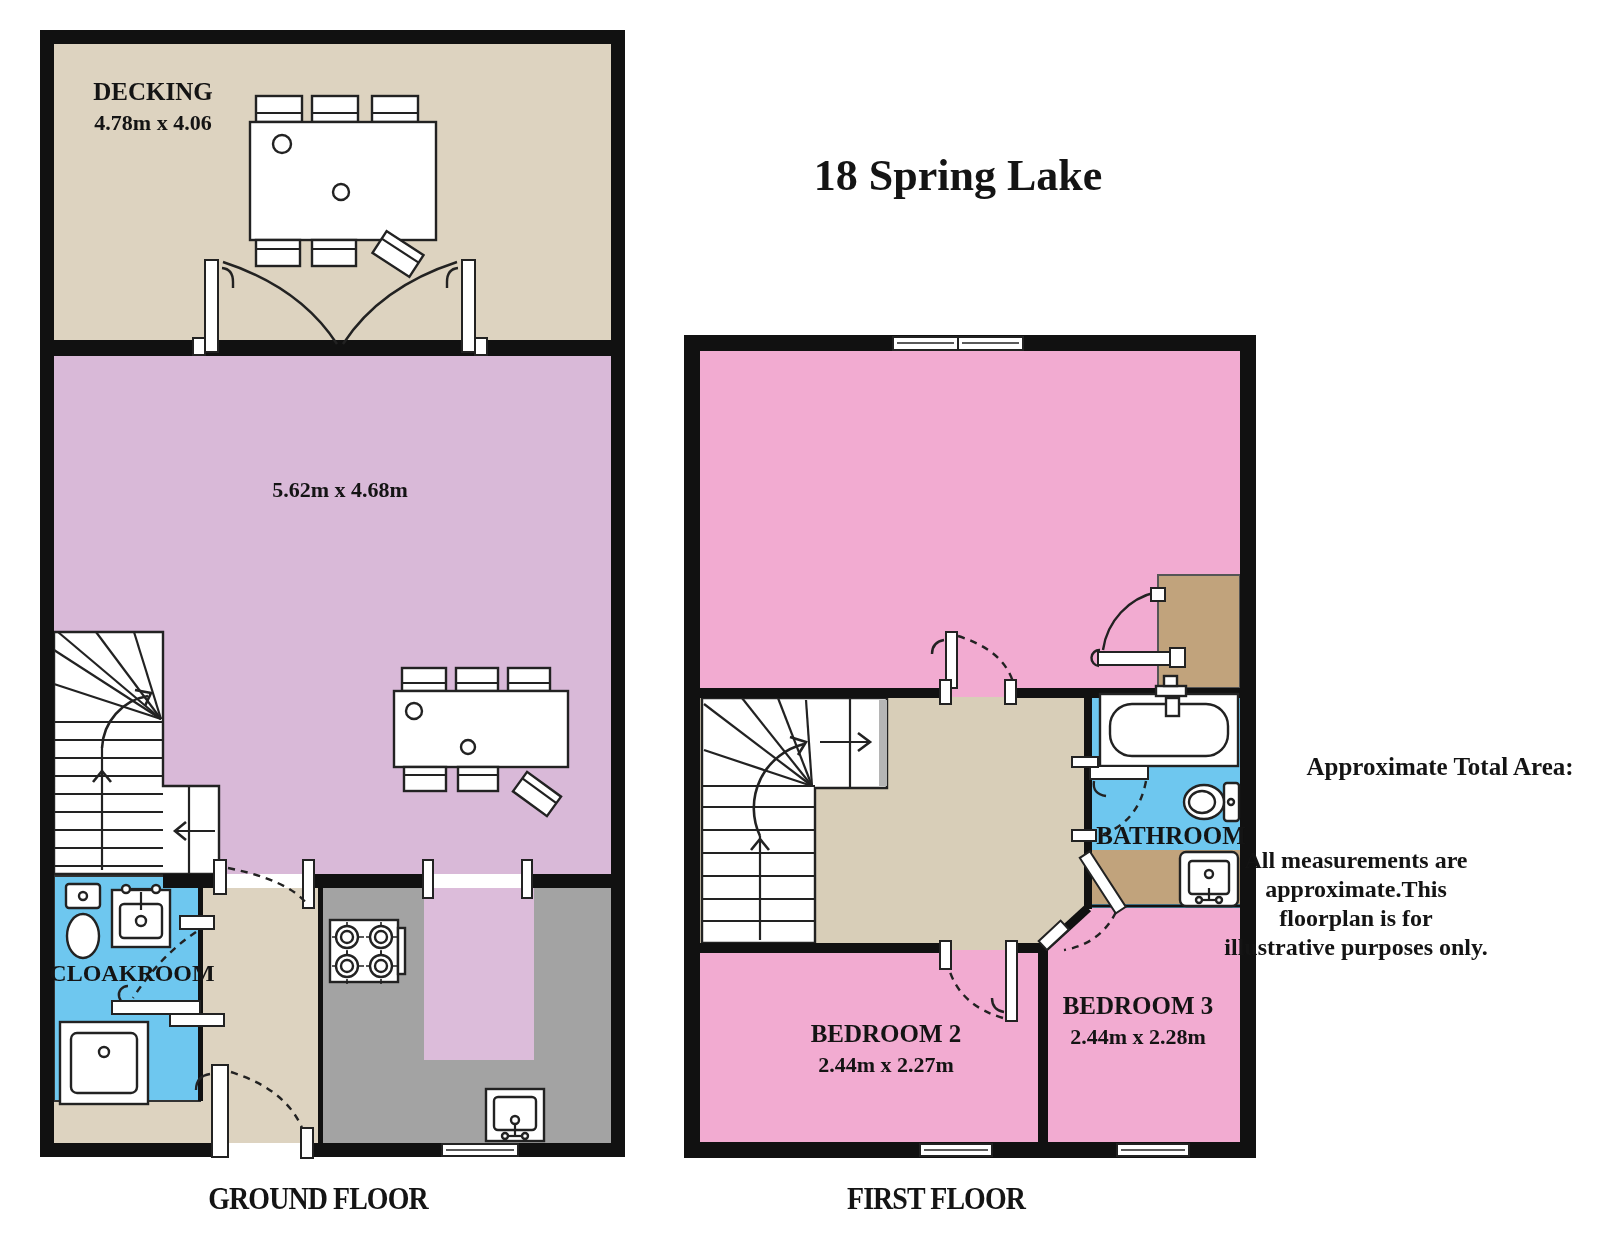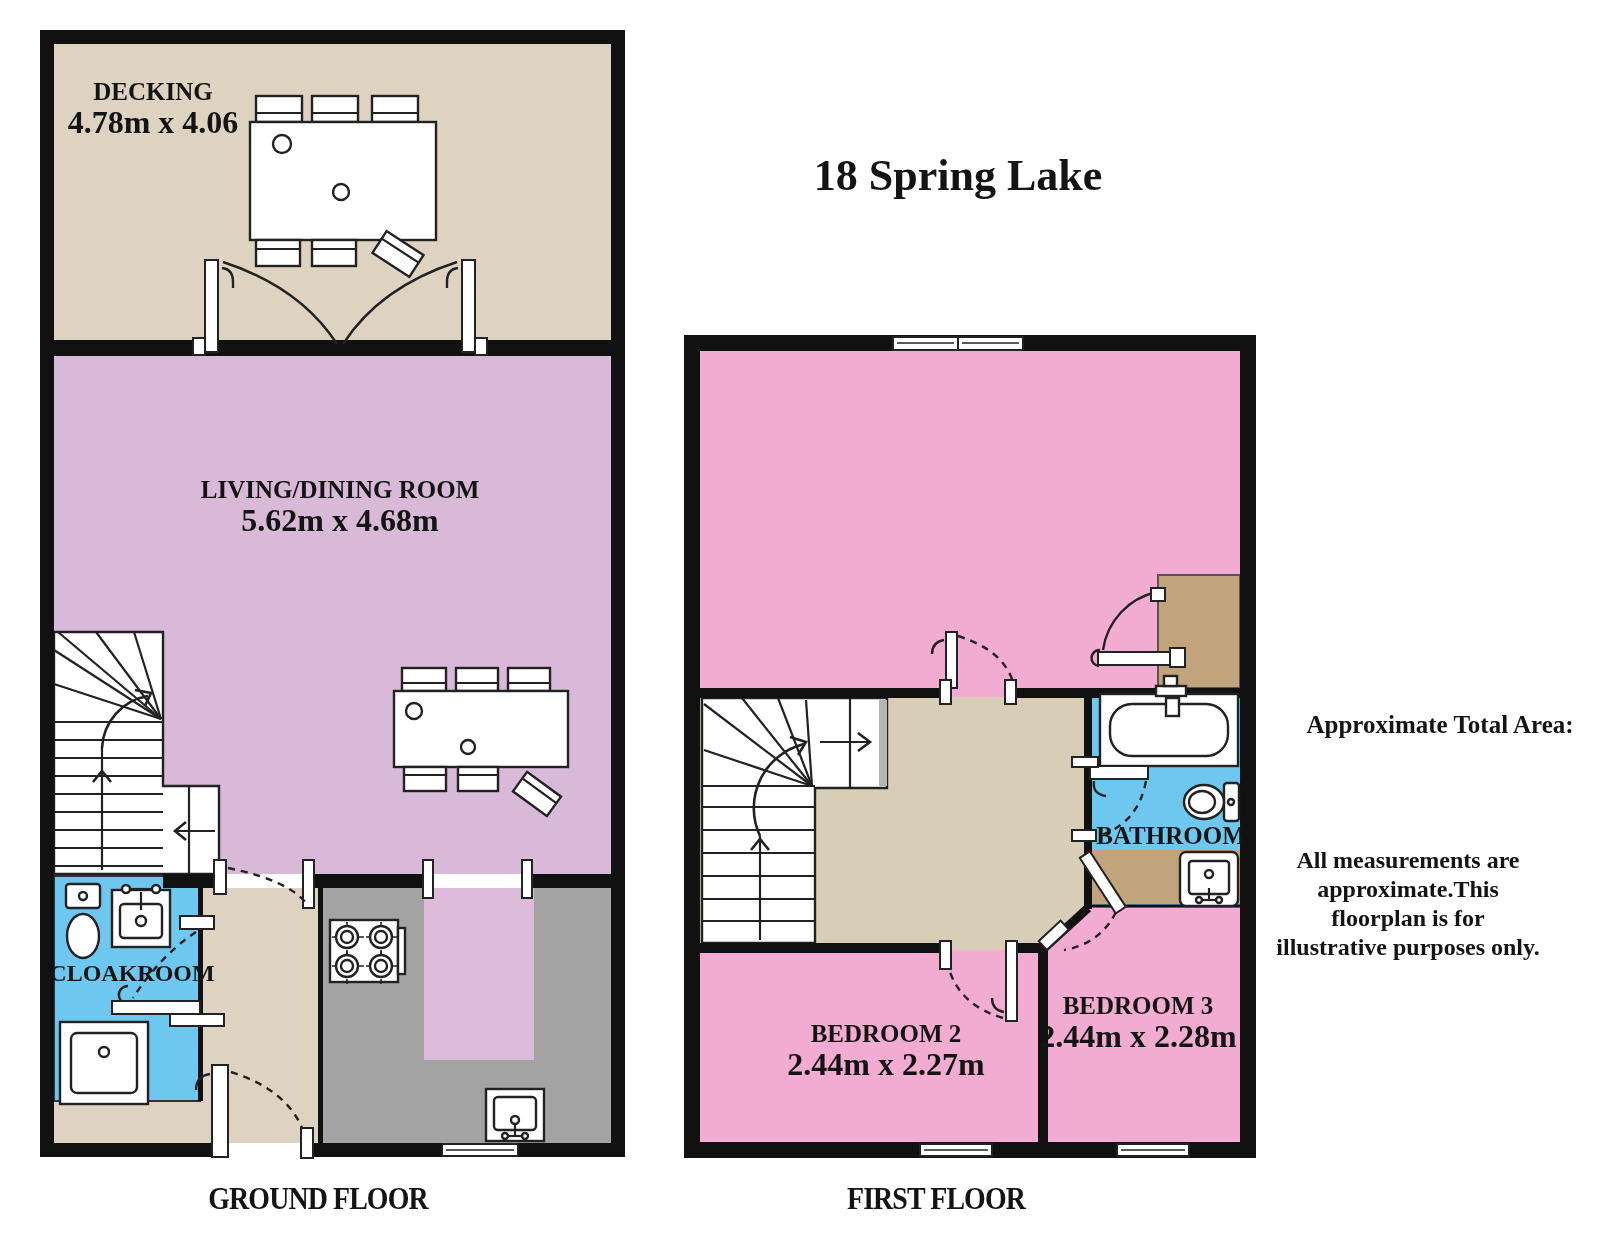--- a/index.html
+++ b/index.html
@@ -24,24 +24,24 @@
   .thin1{fill:none;stroke:#222;stroke-width:1.6;}
   .dash{fill:none;stroke:#222;stroke-width:2.4;stroke-dasharray:7 6;}
   .stairs polygon{fill:#fff;stroke:#222;stroke-width:2.4;}
   .stairs line{stroke:#222;stroke-width:2.2;}
   .stairs path,.stairs polyline{fill:none;stroke:#222;stroke-width:2.6;}
 
   
   .lbl{position:absolute;transform:translateX(-50%);text-align:center;font-weight:bold;
        color:#141414;white-space:nowrap;}
   .room-name{font-size:25px;line-height:31px;}
-  .room-dims{font-size:32px;line-height:31px;}
+  .room-dims{font-size:22px;line-height:31px;}
   .title{font-size:44px;line-height:48px;}
   .floorlbl{font-size:31px;line-height:34px;transform:translateX(-50%) scaleX(0.9);letter-spacing:-1px;}
-  .sidebig{font-size:25px;line-height:34px;}
+  .sidebig{font-size:25px;line-height:34px;margin-top:42px;}
   .sidenote{font-size:24px;line-height:29px;}
 </style>
 </head>
 <body>
 
 <div class="canvas">
 
 <svg width="1600" height="1244" viewBox="0 0 1600 1244">
 
   <g>
@@ -363,21 +363,20 @@
 </svg>
 
 <div class="lbl title" style="left:958px;top:152px;">18 Spring Lake</div>
 
 <div class="lbl" style="left:153px;top:76px;">
   <div class="room-name">DECKING</div>
   <div class="room-dims">4.78m x 4.06</div>
 </div>
 
 <div class="lbl" style="left:340px;top:474px;">
-  <div class="room-name">LIVING/DINING ROOM</div>
   <div class="room-dims">5.62m x 4.68m</div>
 </div>
 
 <div class="lbl room-name" style="left:132px;top:958px;font-size:24px;">CLOAKROOM</div>
 
 
 
 <div class="lbl room-name" style="left:1171px;top:820px;font-size:25px;">BATHROOM</div>
 
 <div class="lbl" style="left:886px;top:1018px;">
@@ -387,21 +386,21 @@
 
 <div class="lbl" style="left:1138px;top:990px;">
   <div class="room-name">BEDROOM 3</div>
   <div class="room-dims">2.44m x 2.28m</div>
 </div>
 
 <div class="lbl sidebig" style="left:1440px;top:708px;">
   <div>Approximate Total Area:</div>
 </div>
 
-<div class="lbl sidenote" style="left:1408px;top:846px;">
+<div class="lbl sidenote" style="left:1356px;top:846px;">
   <div>All measurements are</div>
   <div>approximate.This</div>
   <div>floorplan is for</div>
   <div>illustrative purposes only.</div>
 </div>
 
 <div class="lbl floorlbl" style="left:318px;top:1182px;">GROUND FLOOR</div>
 <div class="lbl floorlbl" style="left:936px;top:1182px;">FIRST FLOOR</div>
 
 </div>

